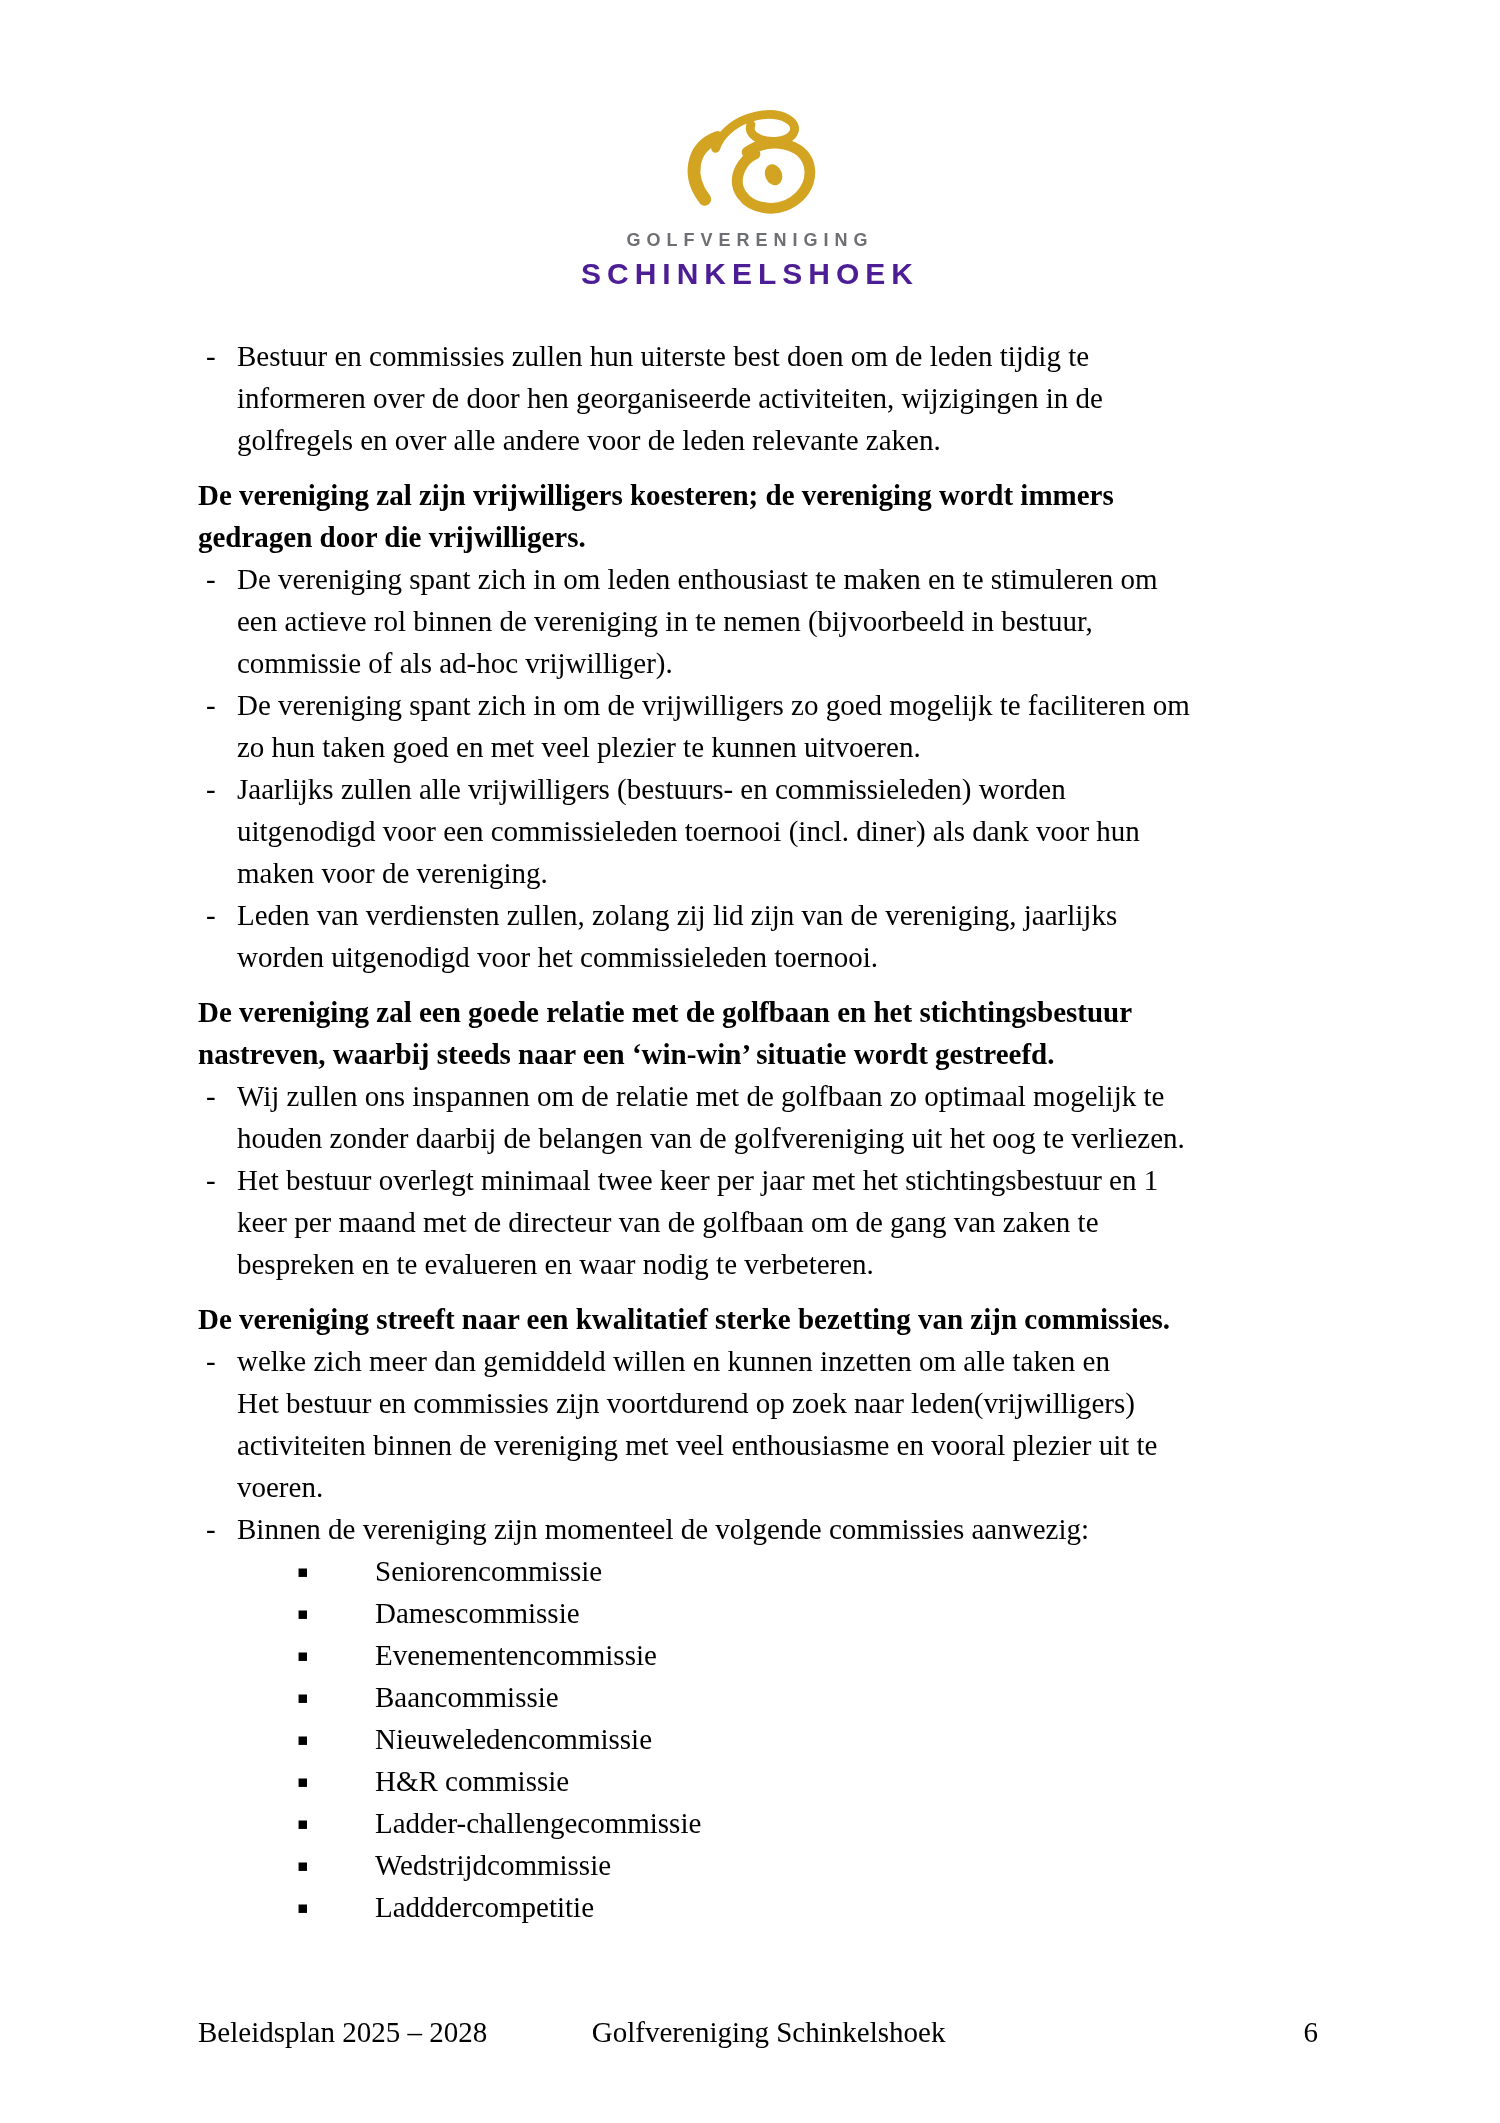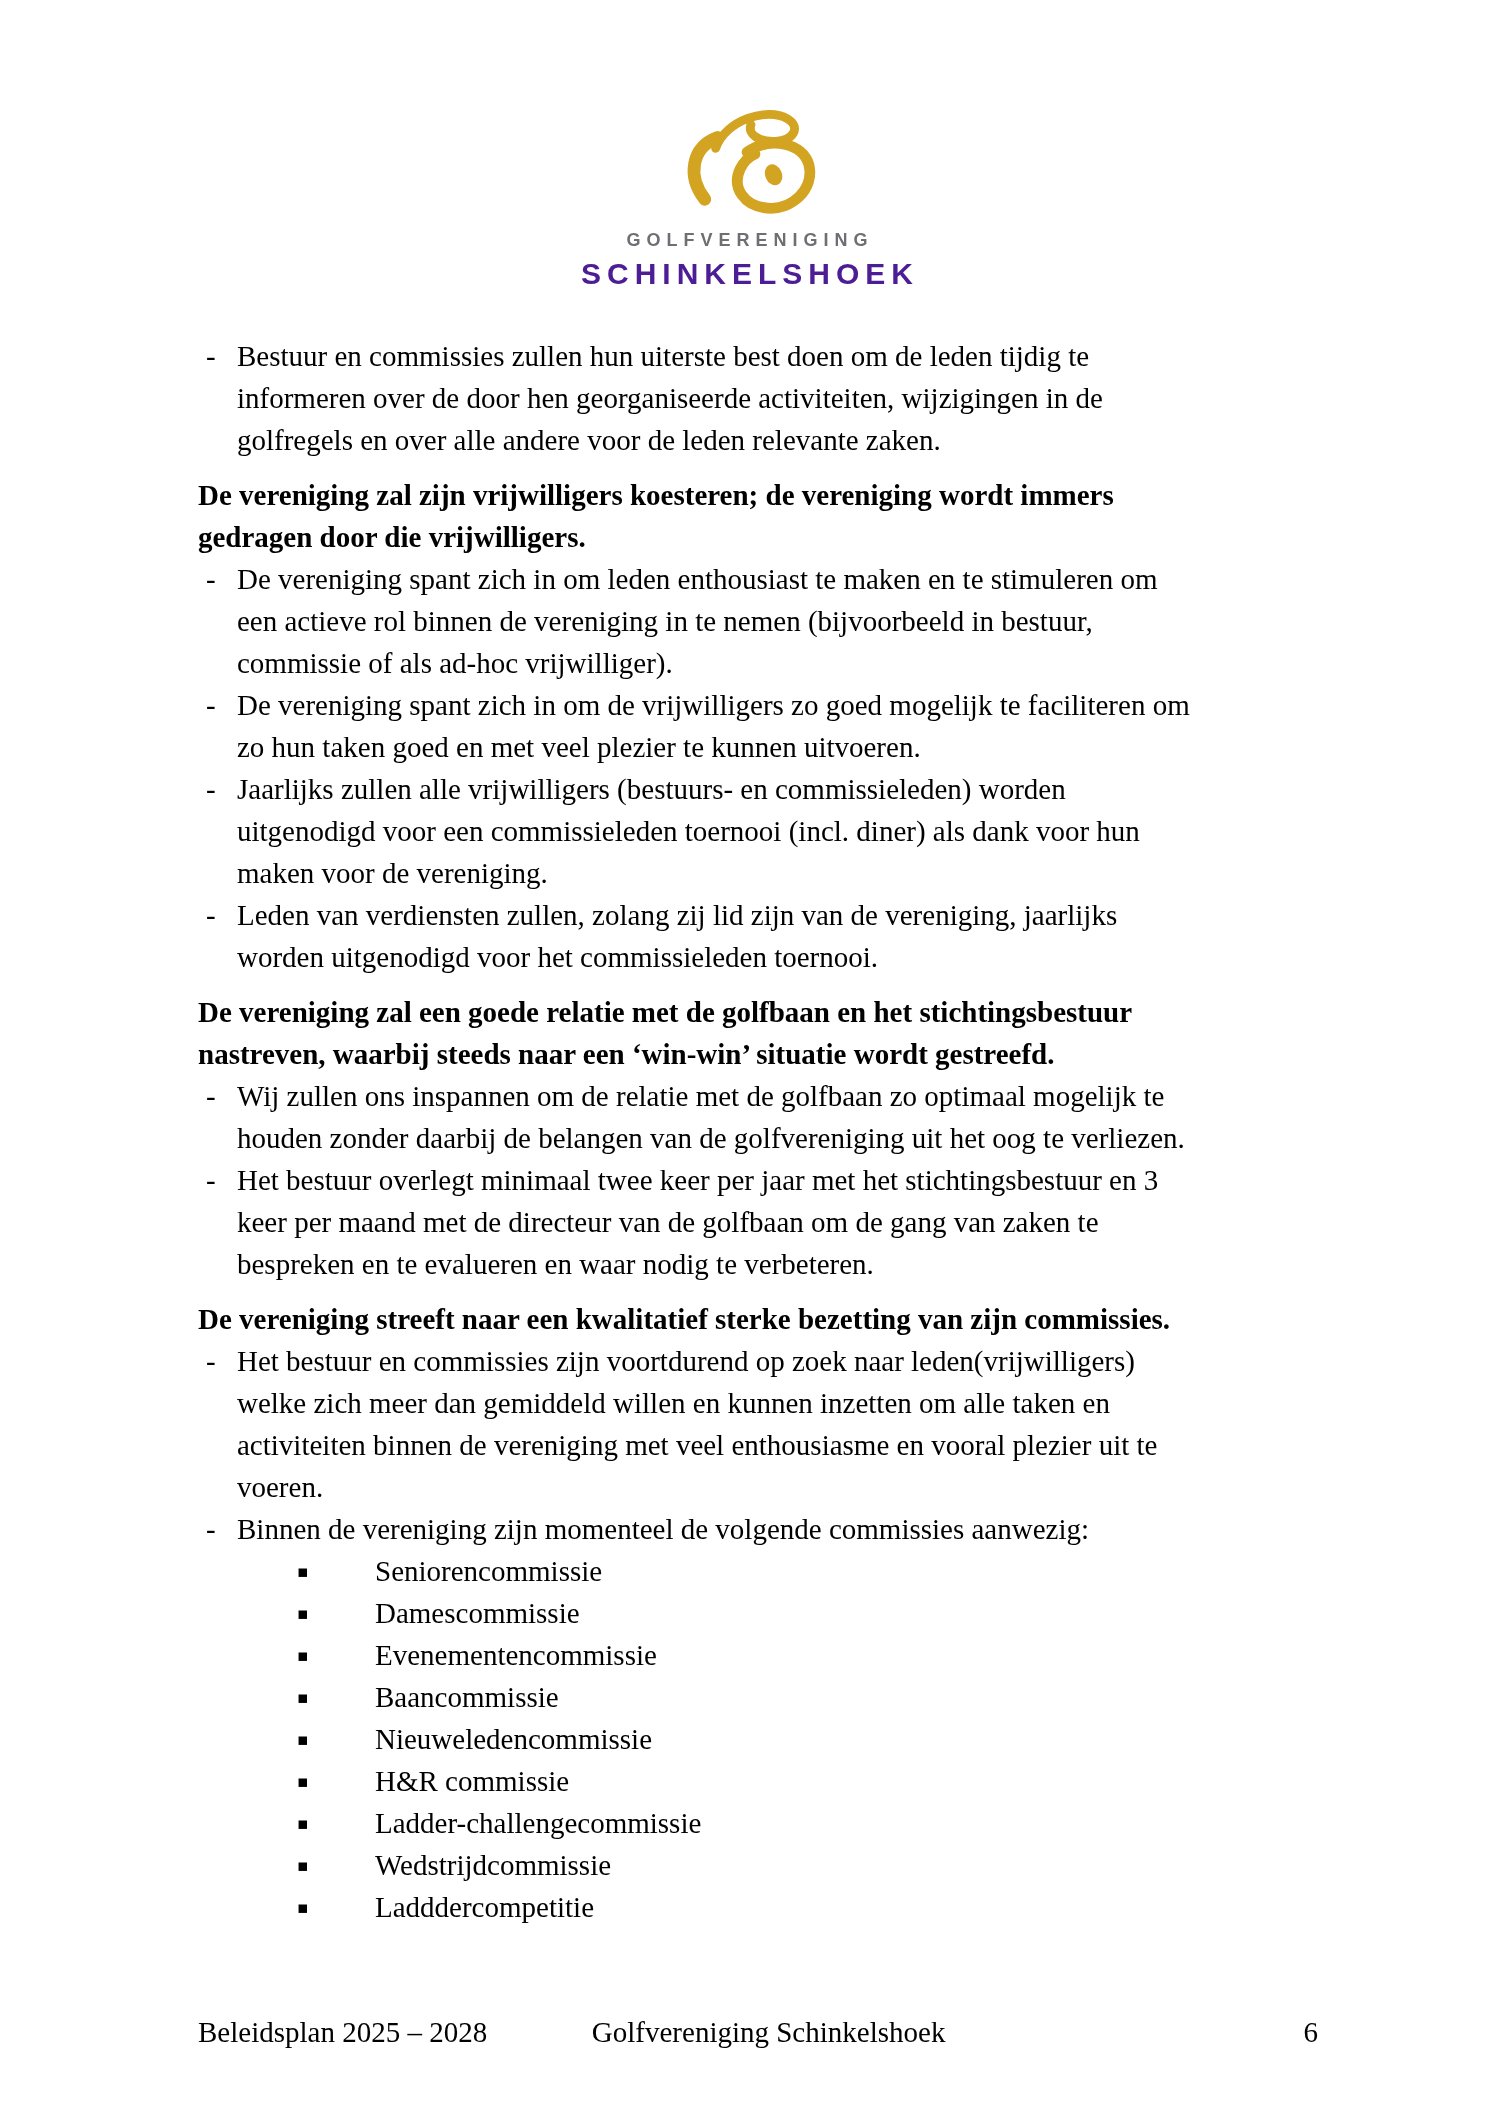--- a/index.html
+++ b/index.html
@@ -140,33 +140,33 @@
       <div class="block bullet">
         <div class="marker">-</div>
         <div class="btext">
           <div class="line">Wij zullen ons inspannen om de relatie met de golfbaan zo optimaal mogelijk te</div>
           <div class="line">houden zonder daarbij de belangen van de golfvereniging uit het oog te verliezen.</div>
         </div>
       </div>
       <div class="block bullet">
         <div class="marker">-</div>
         <div class="btext">
-          <div class="line">Het bestuur overlegt minimaal twee keer per jaar met het stichtingsbestuur en 3</div>
+          <div class="line">Het bestuur overlegt minimaal twee keer per jaar met het stichtingsbestuur en 1</div>
           <div class="line">keer per maand met de directeur van de golfbaan om de gang van zaken te</div>
           <div class="line">bespreken en te evalueren en waar nodig te verbeteren.</div>
         </div>
       </div>
       <div class="block heading">
         <div class="line">De vereniging streeft naar een kwalitatief sterke bezetting van zijn commissies.</div>
       </div>
       <div class="block bullet">
         <div class="marker">-</div>
         <div class="btext">
+          <div class="line">welke zich meer dan gemiddeld willen en kunnen inzetten om alle taken en</div>
           <div class="line">Het bestuur en commissies zijn voortdurend op zoek naar leden(vrijwilligers)</div>
-          <div class="line">welke zich meer dan gemiddeld willen en kunnen inzetten om alle taken en</div>
           <div class="line">activiteiten binnen de vereniging met veel enthousiasme en vooral plezier uit te</div>
           <div class="line">voeren.</div>
         </div>
       </div>
       <div class="block bullet">
         <div class="marker">-</div>
         <div class="btext">
           <div class="line">Binnen de vereniging zijn momenteel de volgende commissies aanwezig:</div>
         </div>
       </div>

